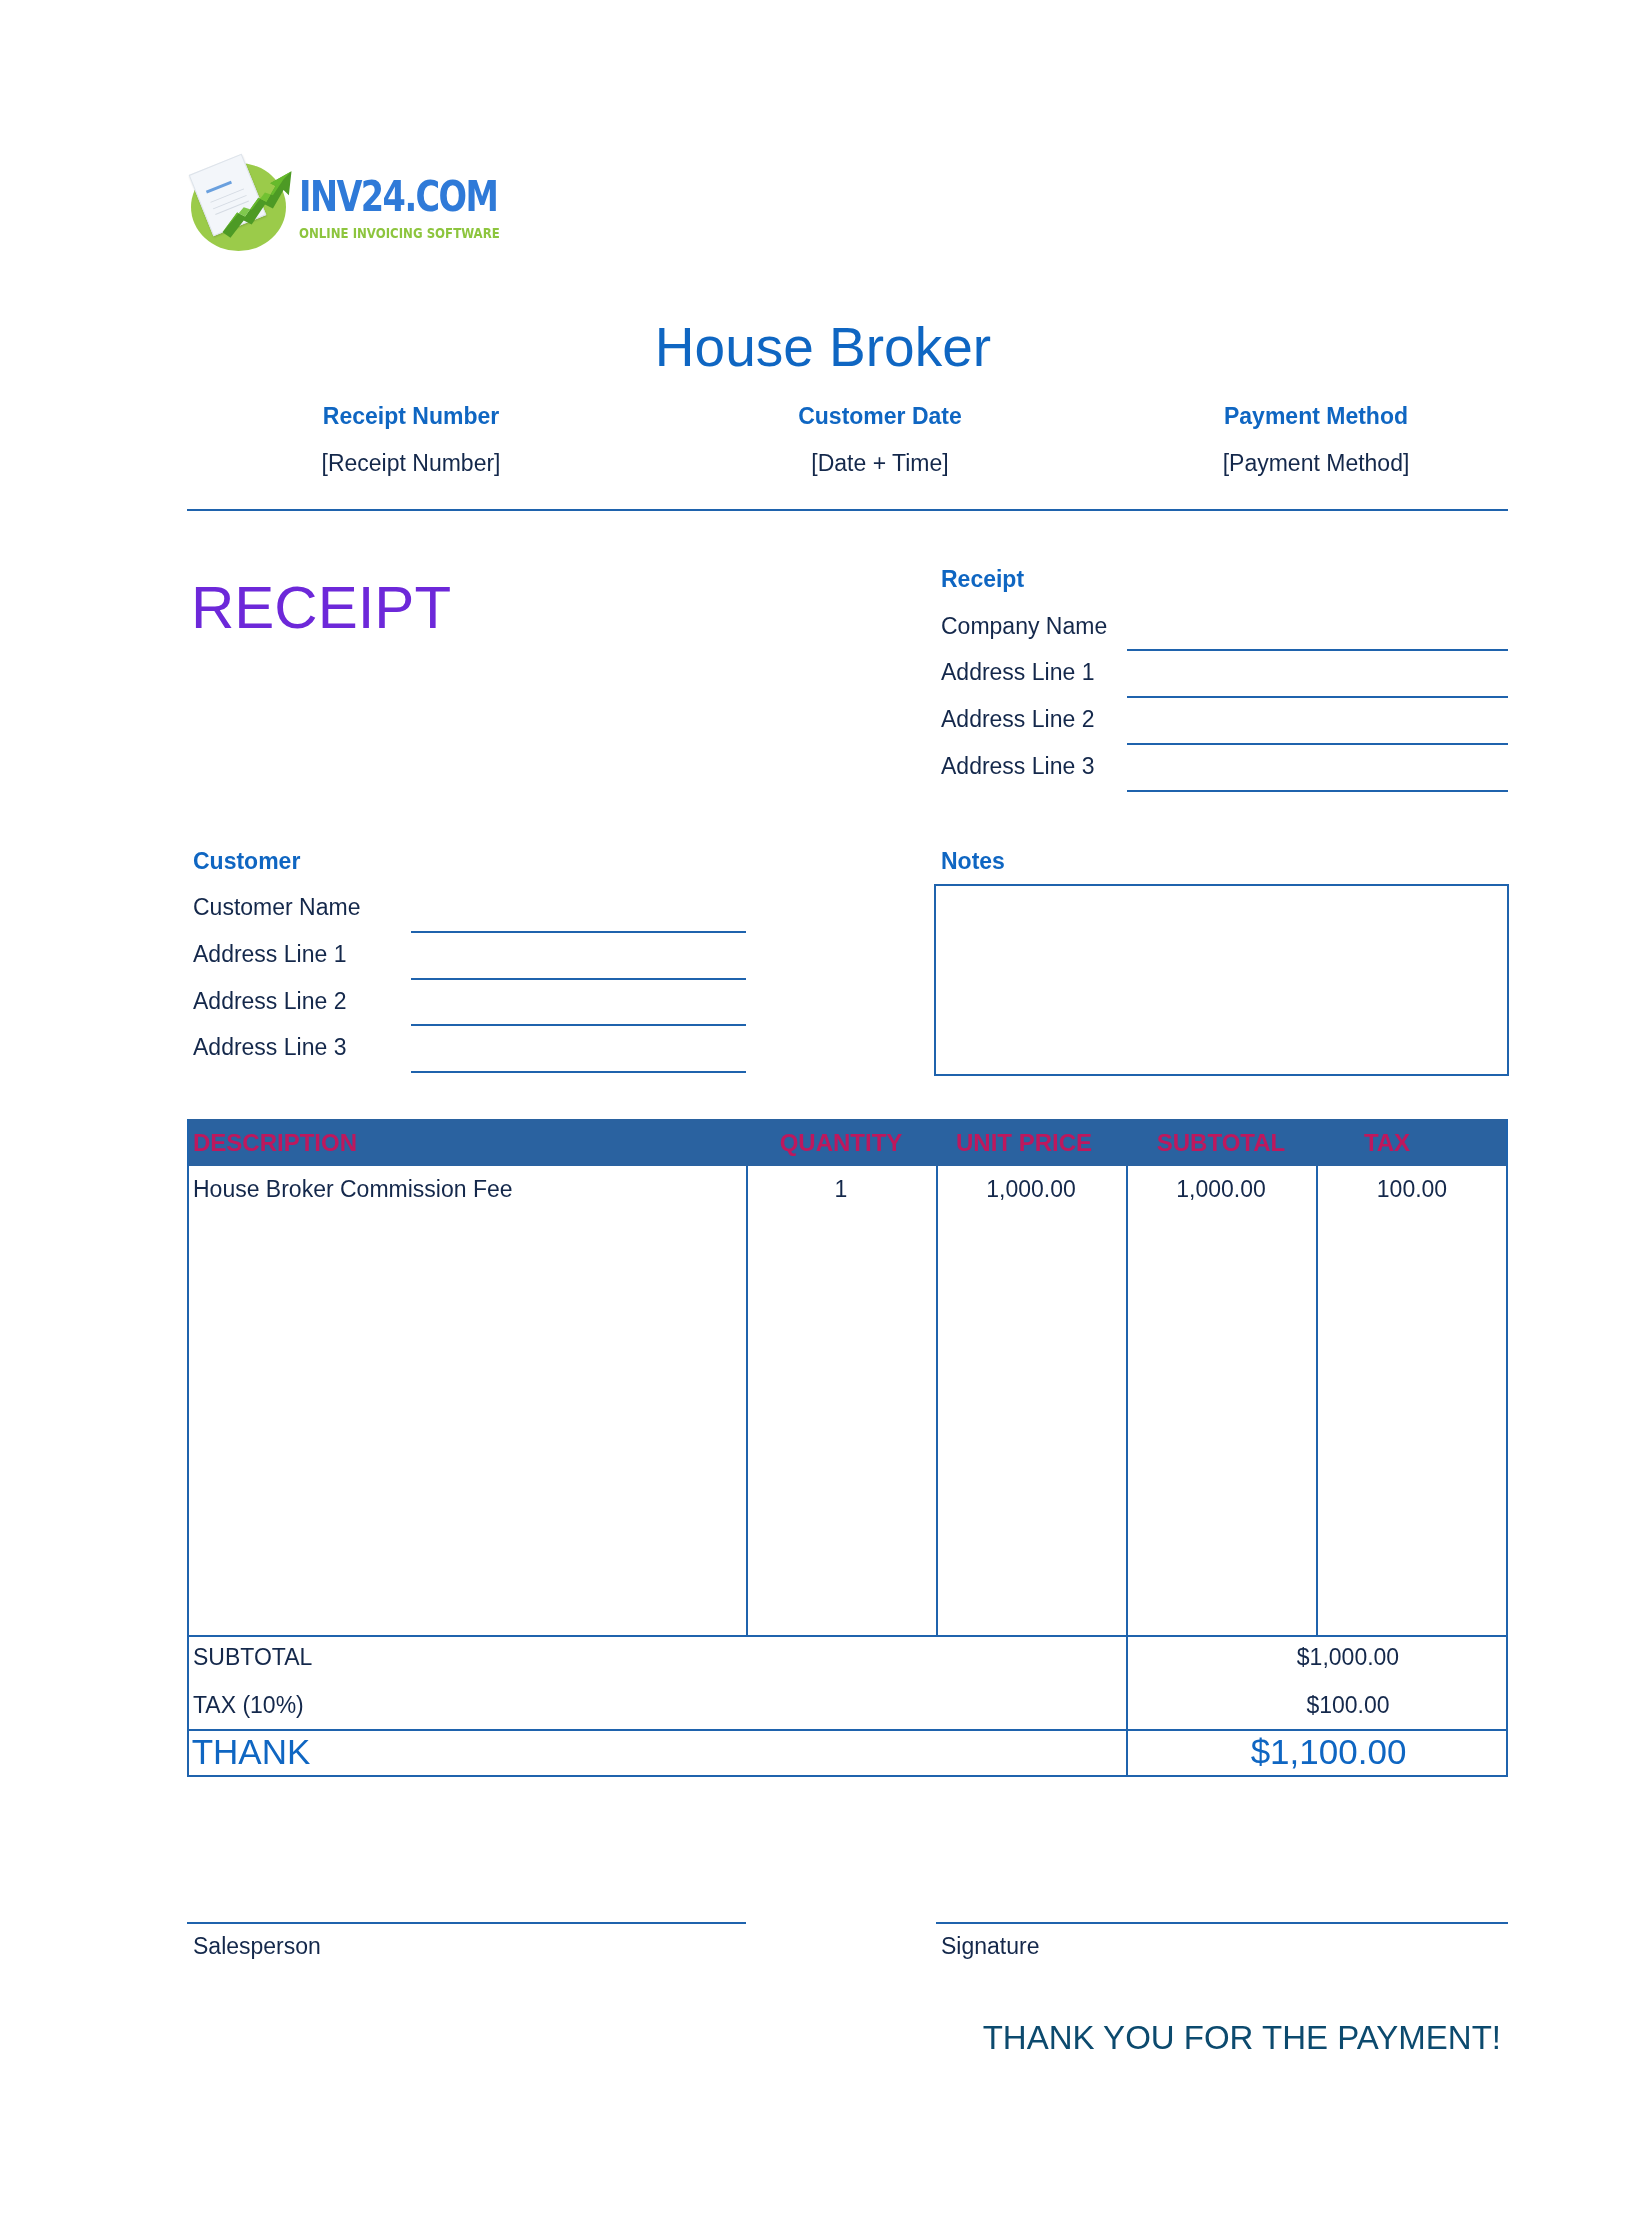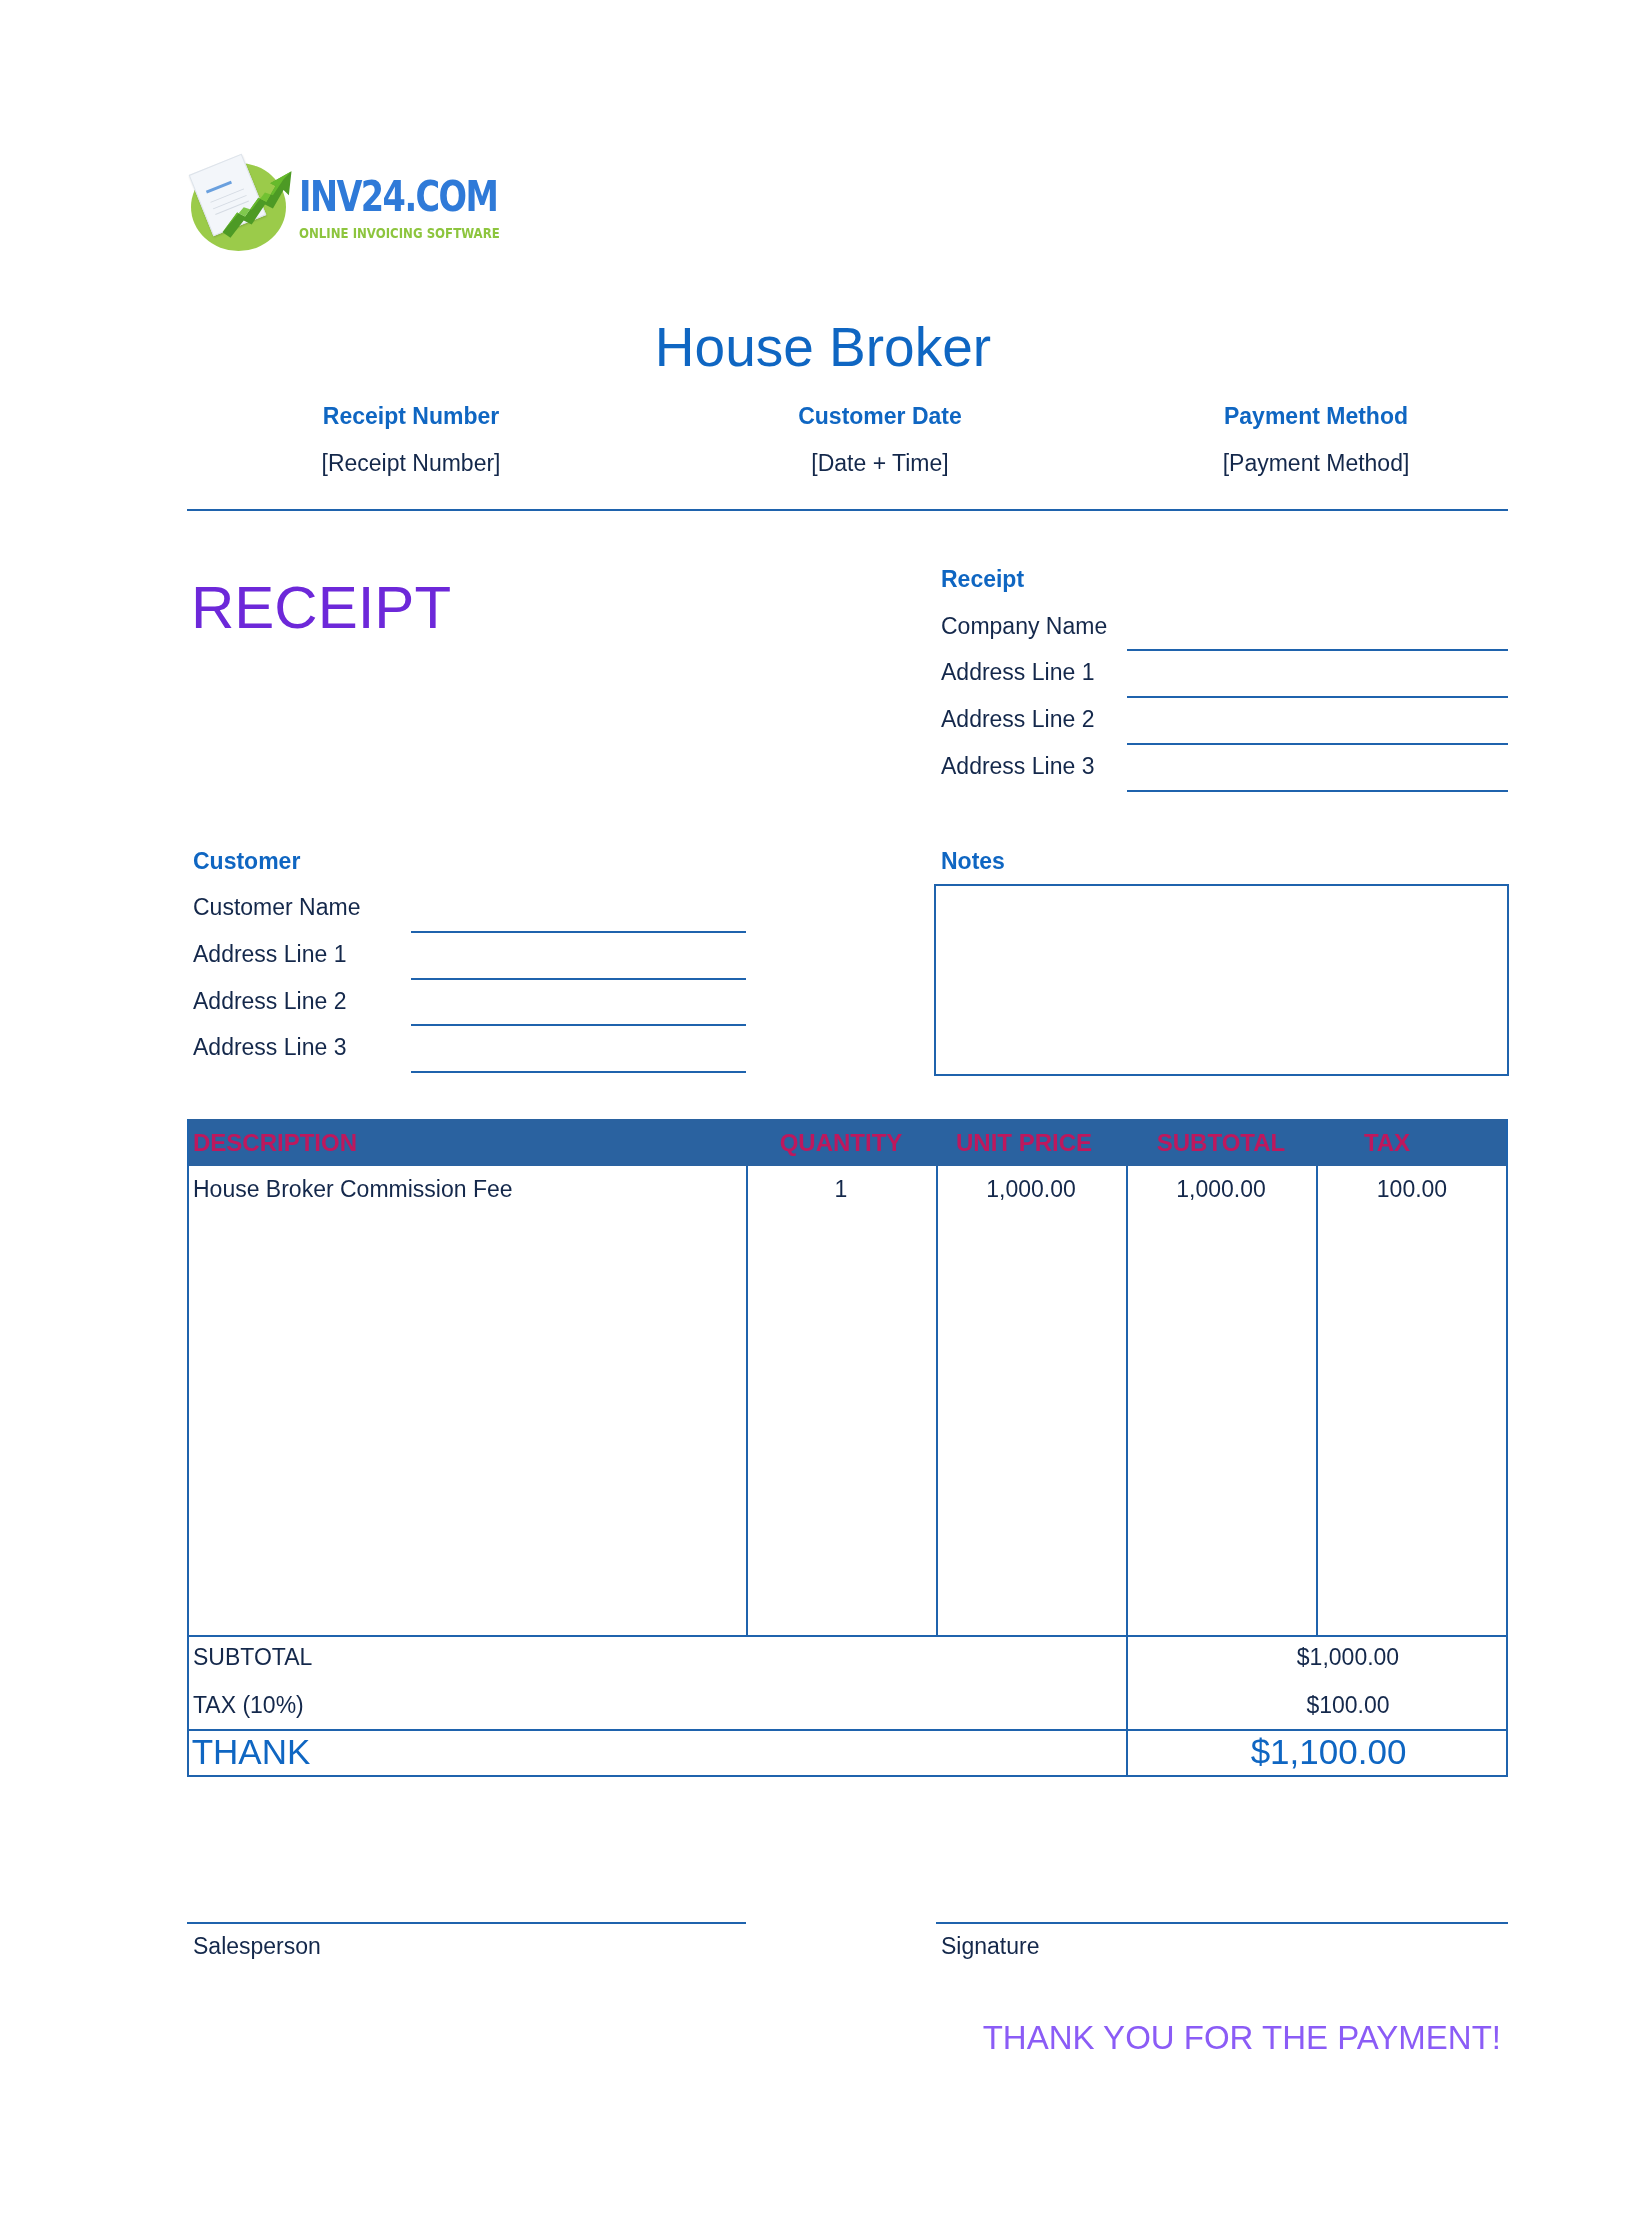--- a/index.html
+++ b/index.html
@@ -46,21 +46,21 @@
         font-size: 24px; white-space: nowrap; }
   .vline { position: absolute; width: 2px; background: #1f63ad; }
   .hline { position: absolute; height: 2px; background: #1f63ad; }
   .td { position: absolute; top: 57px; font-size: 23px; color: #14284b; white-space: nowrap; }
 
   .tot-lbl { position: absolute; font-size: 23px; color: #14284b; }
   .tot-val { position: absolute; font-size: 23px; color: #14284b; text-align: center; width: 442px; }
   .grand-lbl { position: absolute; font-size: 35px; color: #0f66c2; }
   .grand-val { position: absolute; font-size: 35px; color: #0f66c2; text-align: center; width: 381px; margin-left: 11px; }
 
-  .thanks { position: absolute; right: 145px; top: 2019px; font-size: 33px; color: #8b5cf6; white-space: nowrap; }
+  .thanks { position: absolute; right: 145px; top: 2019px; font-size: 33px; color: #0c4a6e; white-space: nowrap; }
 </style>
 </head>
 <body>
 
 <div class="abs logo">
   <div class="logo-circle"></div>
   <div class="logo-paper">
     <div class="mark"></div>
     <div class="ln" style="top:32px"></div>
     <div class="ln" style="top:39px"></div>

